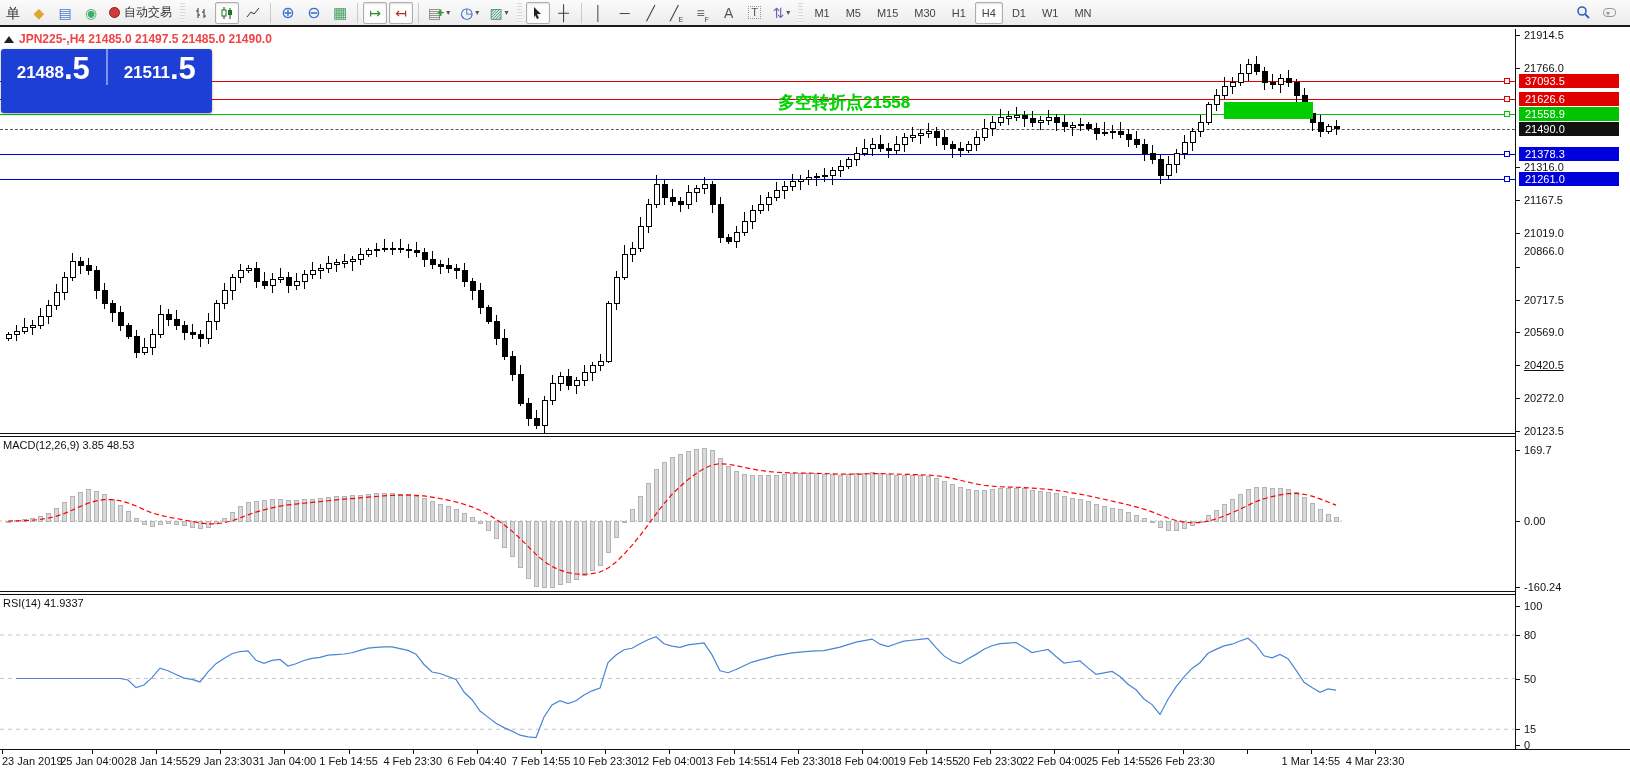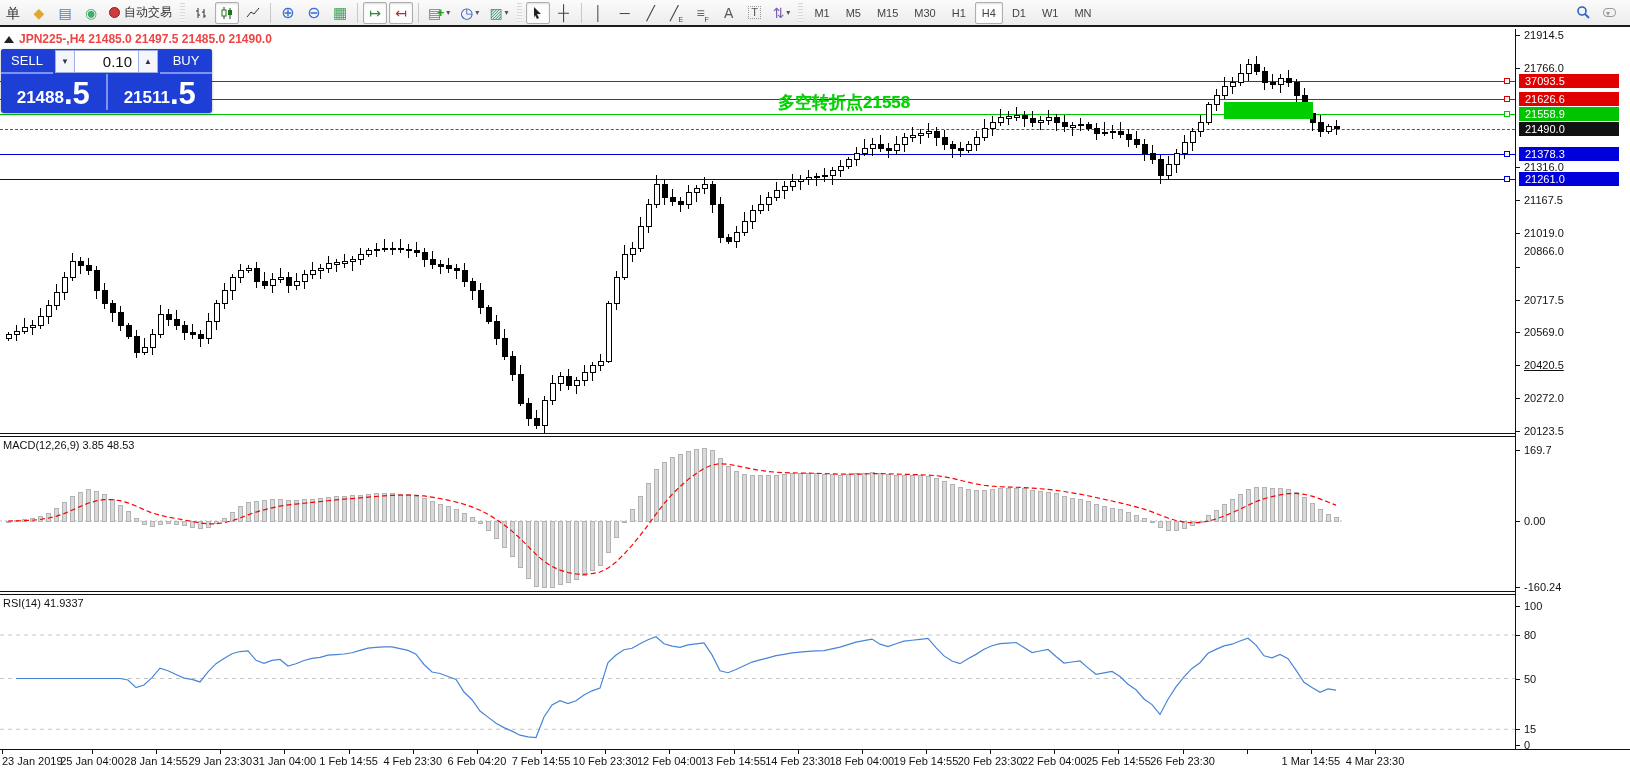--- a/index.html
+++ b/index.html
@@ -561,29 +561,20 @@
           <rect x="1334" y="97.64824120603015" width="5" height="2.211055276381913" fill="#000" stroke="#000" stroke-width="1"></rect>
           <rect x="1224" y="73.10552763819096" width="88" height="15.91959798994975" fill="#00ce00" stroke="#00ce00"></rect>
         </svg>
       <div id="main-overlays"></div>
       <div class="chart-title">
         <span class="tri-up"></span>
         <span>JPN225-,H4  21485.0 21497.5 21485.0 21490.0</span>
       </div>
 
       <div class="trade-panel">
-        <div class="tp-top">
-          <div class="tp-sell">SELL</div>
-          <div class="tp-spin">
-            <div class="tp-arrow">▼</div>
-            <div class="tp-vol">0.10</div>
-            <div class="tp-arrow">▲</div>
-          </div>
-          <div class="tp-buy">BUY</div>
-        </div>
         <div class="tp-prices">
           <div class="tp-price sell">
             <span class="tp-main">21488</span>
             <span class="tp-big">.5</span>
           </div>
           <div class="tp-price">
             <span class="tp-main">21511</span>
             <span class="tp-big">.5</span>
           </div>
         </div>
@@ -841,21 +832,21 @@
         <div class="t-label" style="left: 156.15px; transform: translateX(-50%);">28 Jan 14:55</div>
         <div class="t-tick" style="left: 220.3px;"></div>
         <div class="t-label" style="left: 220.3px; transform: translateX(-50%);">29 Jan 23:30</div>
         <div class="t-tick" style="left: 284.45px;"></div>
         <div class="t-label" style="left: 284.45px; transform: translateX(-50%);">31 Jan 04:00</div>
         <div class="t-tick" style="left: 348.6px;"></div>
         <div class="t-label" style="left: 348.6px; transform: translateX(-50%);">1 Feb 14:55</div>
         <div class="t-tick" style="left: 412.75px;"></div>
         <div class="t-label" style="left: 412.75px; transform: translateX(-50%);">4 Feb 23:30</div>
         <div class="t-tick" style="left: 476.9px;"></div>
-        <div class="t-label" style="left: 476.9px; transform: translateX(-50%);">6 Feb 04:20</div>
+        <div class="t-label" style="left: 476.9px; transform: translateX(-50%);">6 Feb 04:40</div>
         <div class="t-tick" style="left: 541.05px;"></div>
         <div class="t-label" style="left: 541.05px; transform: translateX(-50%);">7 Feb 14:55</div>
         <div class="t-tick" style="left: 605.2px;"></div>
         <div class="t-label" style="left: 605.2px; transform: translateX(-50%);">10 Feb 23:30</div>
         <div class="t-tick" style="left: 669.35px;"></div>
         <div class="t-label" style="left: 669.35px; transform: translateX(-50%);">12 Feb 04:00</div>
         <div class="t-tick" style="left: 733.5px;"></div>
         <div class="t-label" style="left: 733.5px; transform: translateX(-50%);">13 Feb 14:55</div>
         <div class="t-tick" style="left: 797.65px;"></div>
         <div class="t-label" style="left: 797.65px; transform: translateX(-50%);">14 Feb 23:30</div>

